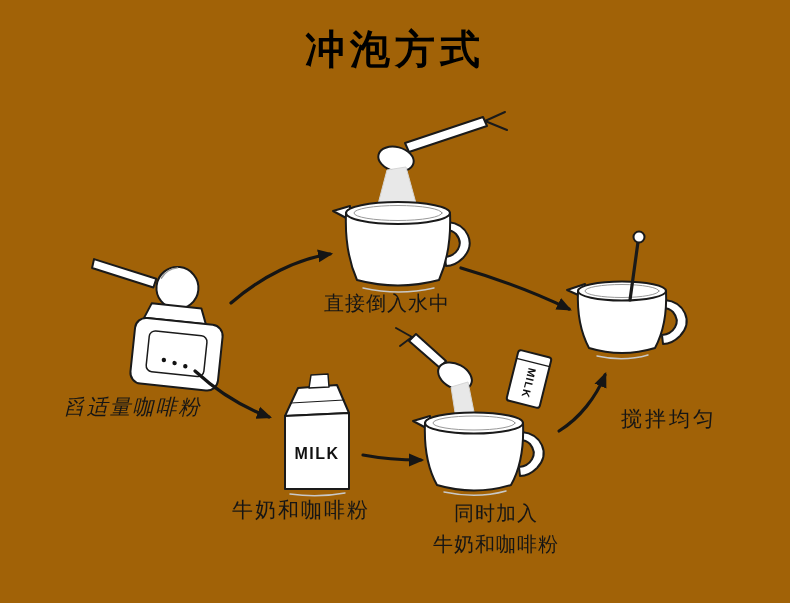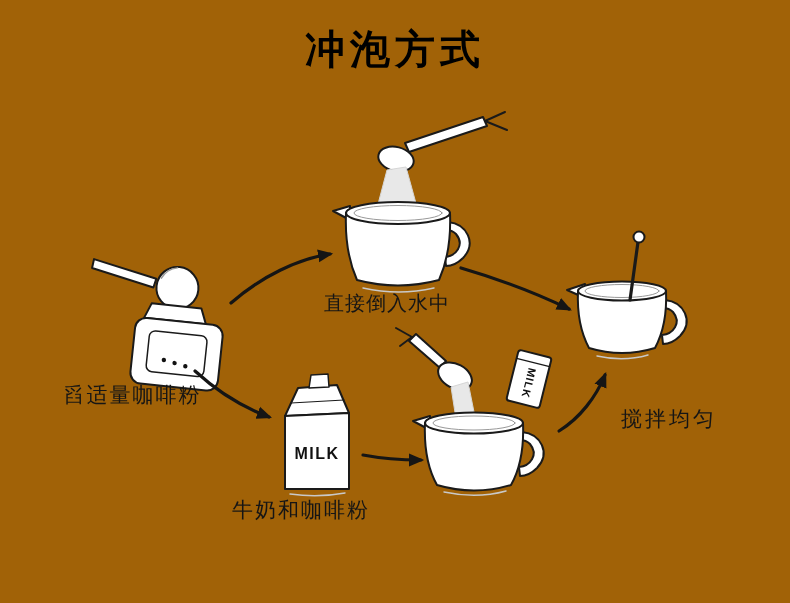--- a/index.html
+++ b/index.html
@@ -19,21 +19,21 @@
     font-size:40px; font-weight:bold; letter-spacing:5px;
     color:#000;
   }
   .diagram-svg { position:absolute; inset:0; }
   .label {
     position:absolute;
     font-size:21px; letter-spacing:2px;
     text-align:center; white-space:nowrap;
     color:#151515;
   }
-  .label-scoop      { left:50px;  top:381px; width:165px; }
+  .label-scoop      { left:50px;  top:393px; width:165px;font-style:italic; }
   .label-pour-water { left:314px; top:290px; width:132px; font-size:20px; letter-spacing:1px;margin-left:7px; }
   .label-milk       { left:222px; top:496px; width:158px; }
   .label-add-both   { left:418px; top:498px; width:156px; font-size:20px; letter-spacing:1px; line-height:31px; }
   .label-stir       { left:608px; top:371px; width:122px; letter-spacing:3px;margin-top:34px; }
 </style>
 </head>
 <body>
 
 <div class="canvas">
 
@@ -123,16 +123,20 @@
       <path d="M559,431 C580,418 596,397 605,375" marker-end="url(#ah)"></path>
     </g>
   </svg>
 
   <div class="label label-scoop">舀适量咖啡粉</div>
 
   <div class="label label-pour-water">直接倒入水中</div>
 
   <div class="label label-milk">牛奶和咖啡粉</div>
 
+  <div class="label label-add-both">
+    <div>同时加入</div>
+    <div>牛奶和咖啡粉</div>
+  </div>
 
   <div class="label label-stir">搅拌均匀</div>
 
 </div>
 
 </body></html>

